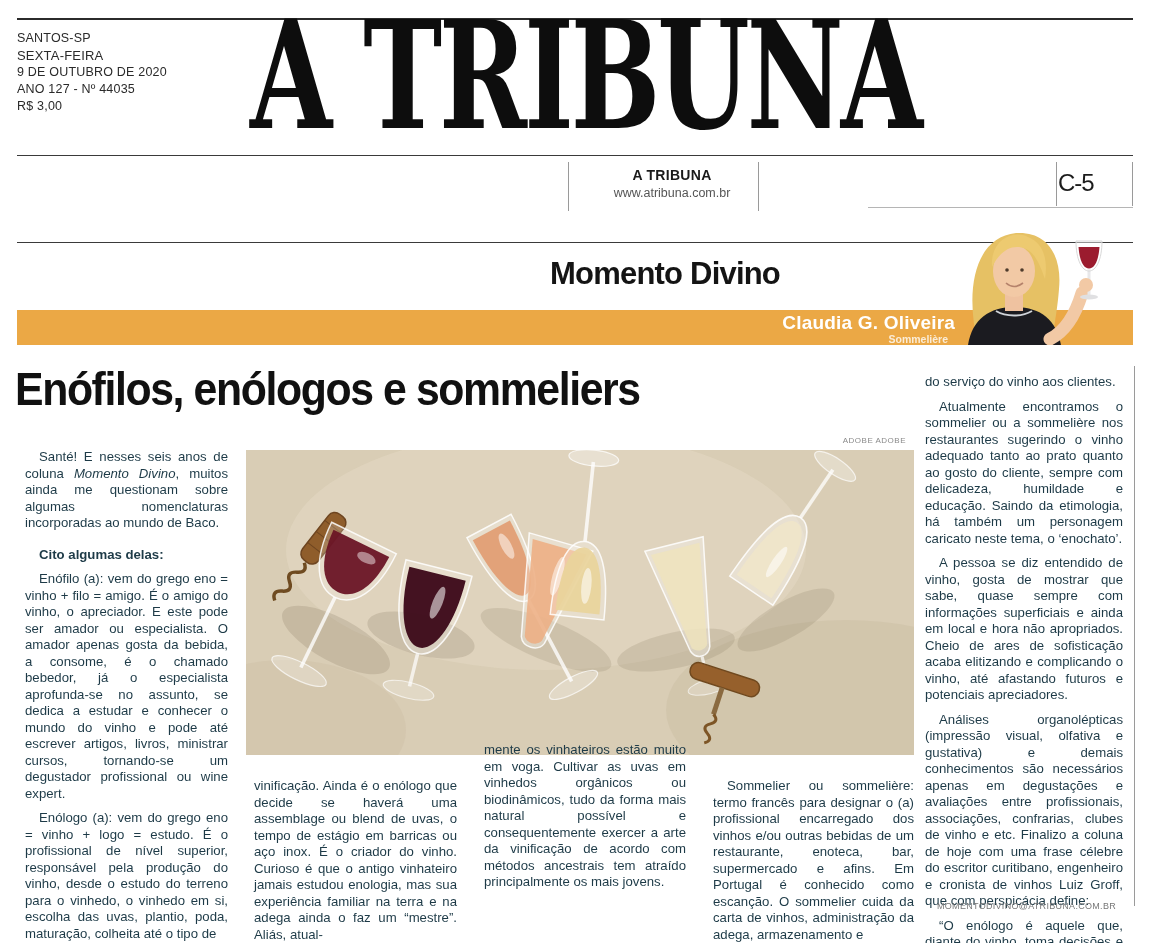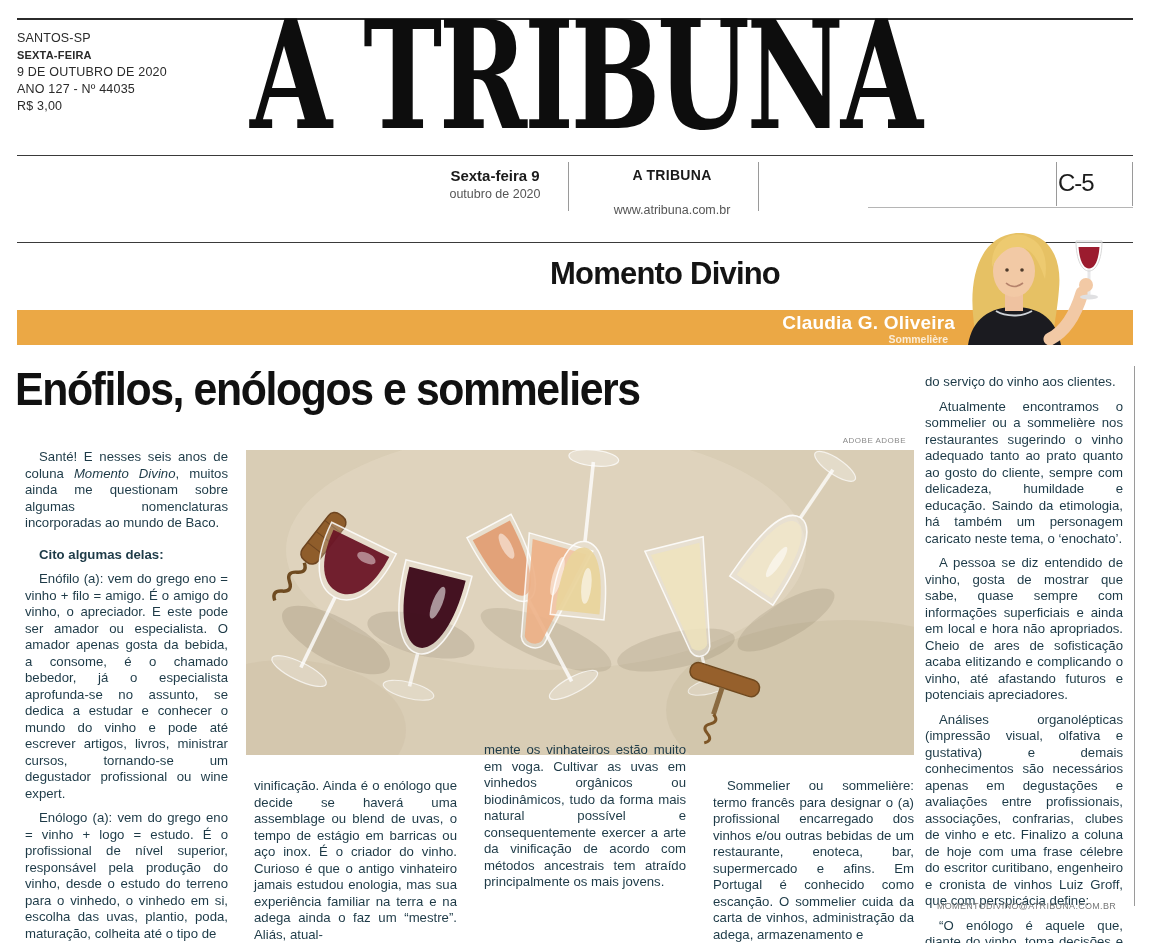--- a/index.html
+++ b/index.html
@@ -4,34 +4,34 @@
 <style>
   html,body{margin:0;padding:0;background:#e8e8e8;}
   .page{position:relative;width:1150px;height:943px;background:#ffffff;
         font-family:"Liberation Sans",sans-serif;overflow:hidden;color:#1D3A47;}
   .abs{position:absolute;}
   .rule{background:#2b2b2b;}
   .vrule{background:#9a9a9a;width:1px;}
 
   
   .edition{left:17px;top:30px;font-size:12.5px;line-height:17px;color:#2a2a2a;letter-spacing:.2px;}
-  .edition .b{font-weight:bold;font-size:11px;}
+  .edition .b{font-weight:normal;font-size:13px;}
 
   
   .masthead{left:200px;top:4px;width:770px;text-align:center;
     font-family:"DejaVu Serif",serif;font-weight:bold;font-size:106px;line-height:100px;
     letter-spacing:-3px;color:#0d0d0d;transform:scaleY(1.42);transform-origin:center top;white-space:nowrap;}
 
   
   .strip-date{left:420px;top:167px;width:150px;text-align:center;}
   .strip-date .d1{font-weight:bold;font-size:15px;color:#1a1a1a;}
   .strip-date .d2{font-size:12.5px;color:#555;margin-top:3px;}
   .strip-paper{left:586px;top:167px;width:172px;text-align:center;}
   .strip-paper .d1{font-weight:bold;font-size:14px;color:#1a1a1a;letter-spacing:.3px;}
-  .strip-paper .d2{font-size:12.5px;color:#555;margin-top:20px;}
+  .strip-paper .d2{font-size:12.5px;color:#555;margin-top:3px;}
   .section-name{left:860px;top:167px;width:186px;text-align:center;font-size:31px;font-weight:600;color:#E9A53C;letter-spacing:-.5px;}
   .page-num{left:1058px;top:169px;width:74px;text-align:left;font-size:24px;color:#1c1c1c;letter-spacing:-1px;}
 
   
   .col-title{left:450px;top:256px;width:330px;text-align:right;font-size:31px;font-weight:700;
     letter-spacing:-.8px;color:#141414;}
   .accent-bar{left:17px;top:310px;width:1116px;height:35px;background:#EBA845;}
   .bar-author{left:17px;top:312px;width:938px;text-align:right;color:#fff;font-size:19px;font-weight:600;letter-spacing:.2px;}
   .bar-role{left:17px;top:333px;width:931px;text-align:right;color:rgba(255,255,255,.78);font-size:10.5px;font-weight:600;}
 
@@ -63,24 +63,20 @@
     <div>SANTOS-SP</div>
     <div class="b">SEXTA-FEIRA</div>
     <div>9 DE OUTUBRO DE 2020</div>
     <div>ANO 127 - Nº 44035</div>
     <div>R$ 3,00</div>
   </div>
 
   <div class="abs masthead">A TRIBUNA</div>
 
   <div class="abs rule" style="left:17px;top:155px;width:1116px;height:1px;background:#3a3a3a;"></div>
-  <div class="abs strip-date">
-    <div class="d1">Sexta-feira 9</div>
-    <div class="d2">outubro de 2020</div>
-  </div>
   <div class="abs vrule" style="left:568px;top:162px;height:49px;"></div>
   <div class="abs strip-paper">
     <div class="d1">A TRIBUNA</div>
     <div class="d2">www.atribuna.com.br</div>
   </div>
   <div class="abs vrule" style="left:758px;top:162px;height:49px;"></div>
   <div class="abs vrule" style="left:1056px;top:162px;height:44px;"></div>
   <div class="abs page-num">C-5</div>
   <div class="abs vrule" style="left:1132px;top:162px;height:44px;"></div>
   <div class="abs" style="left:868px;top:207px;width:265px;height:1px;background:#b5b5b5;"></div>

